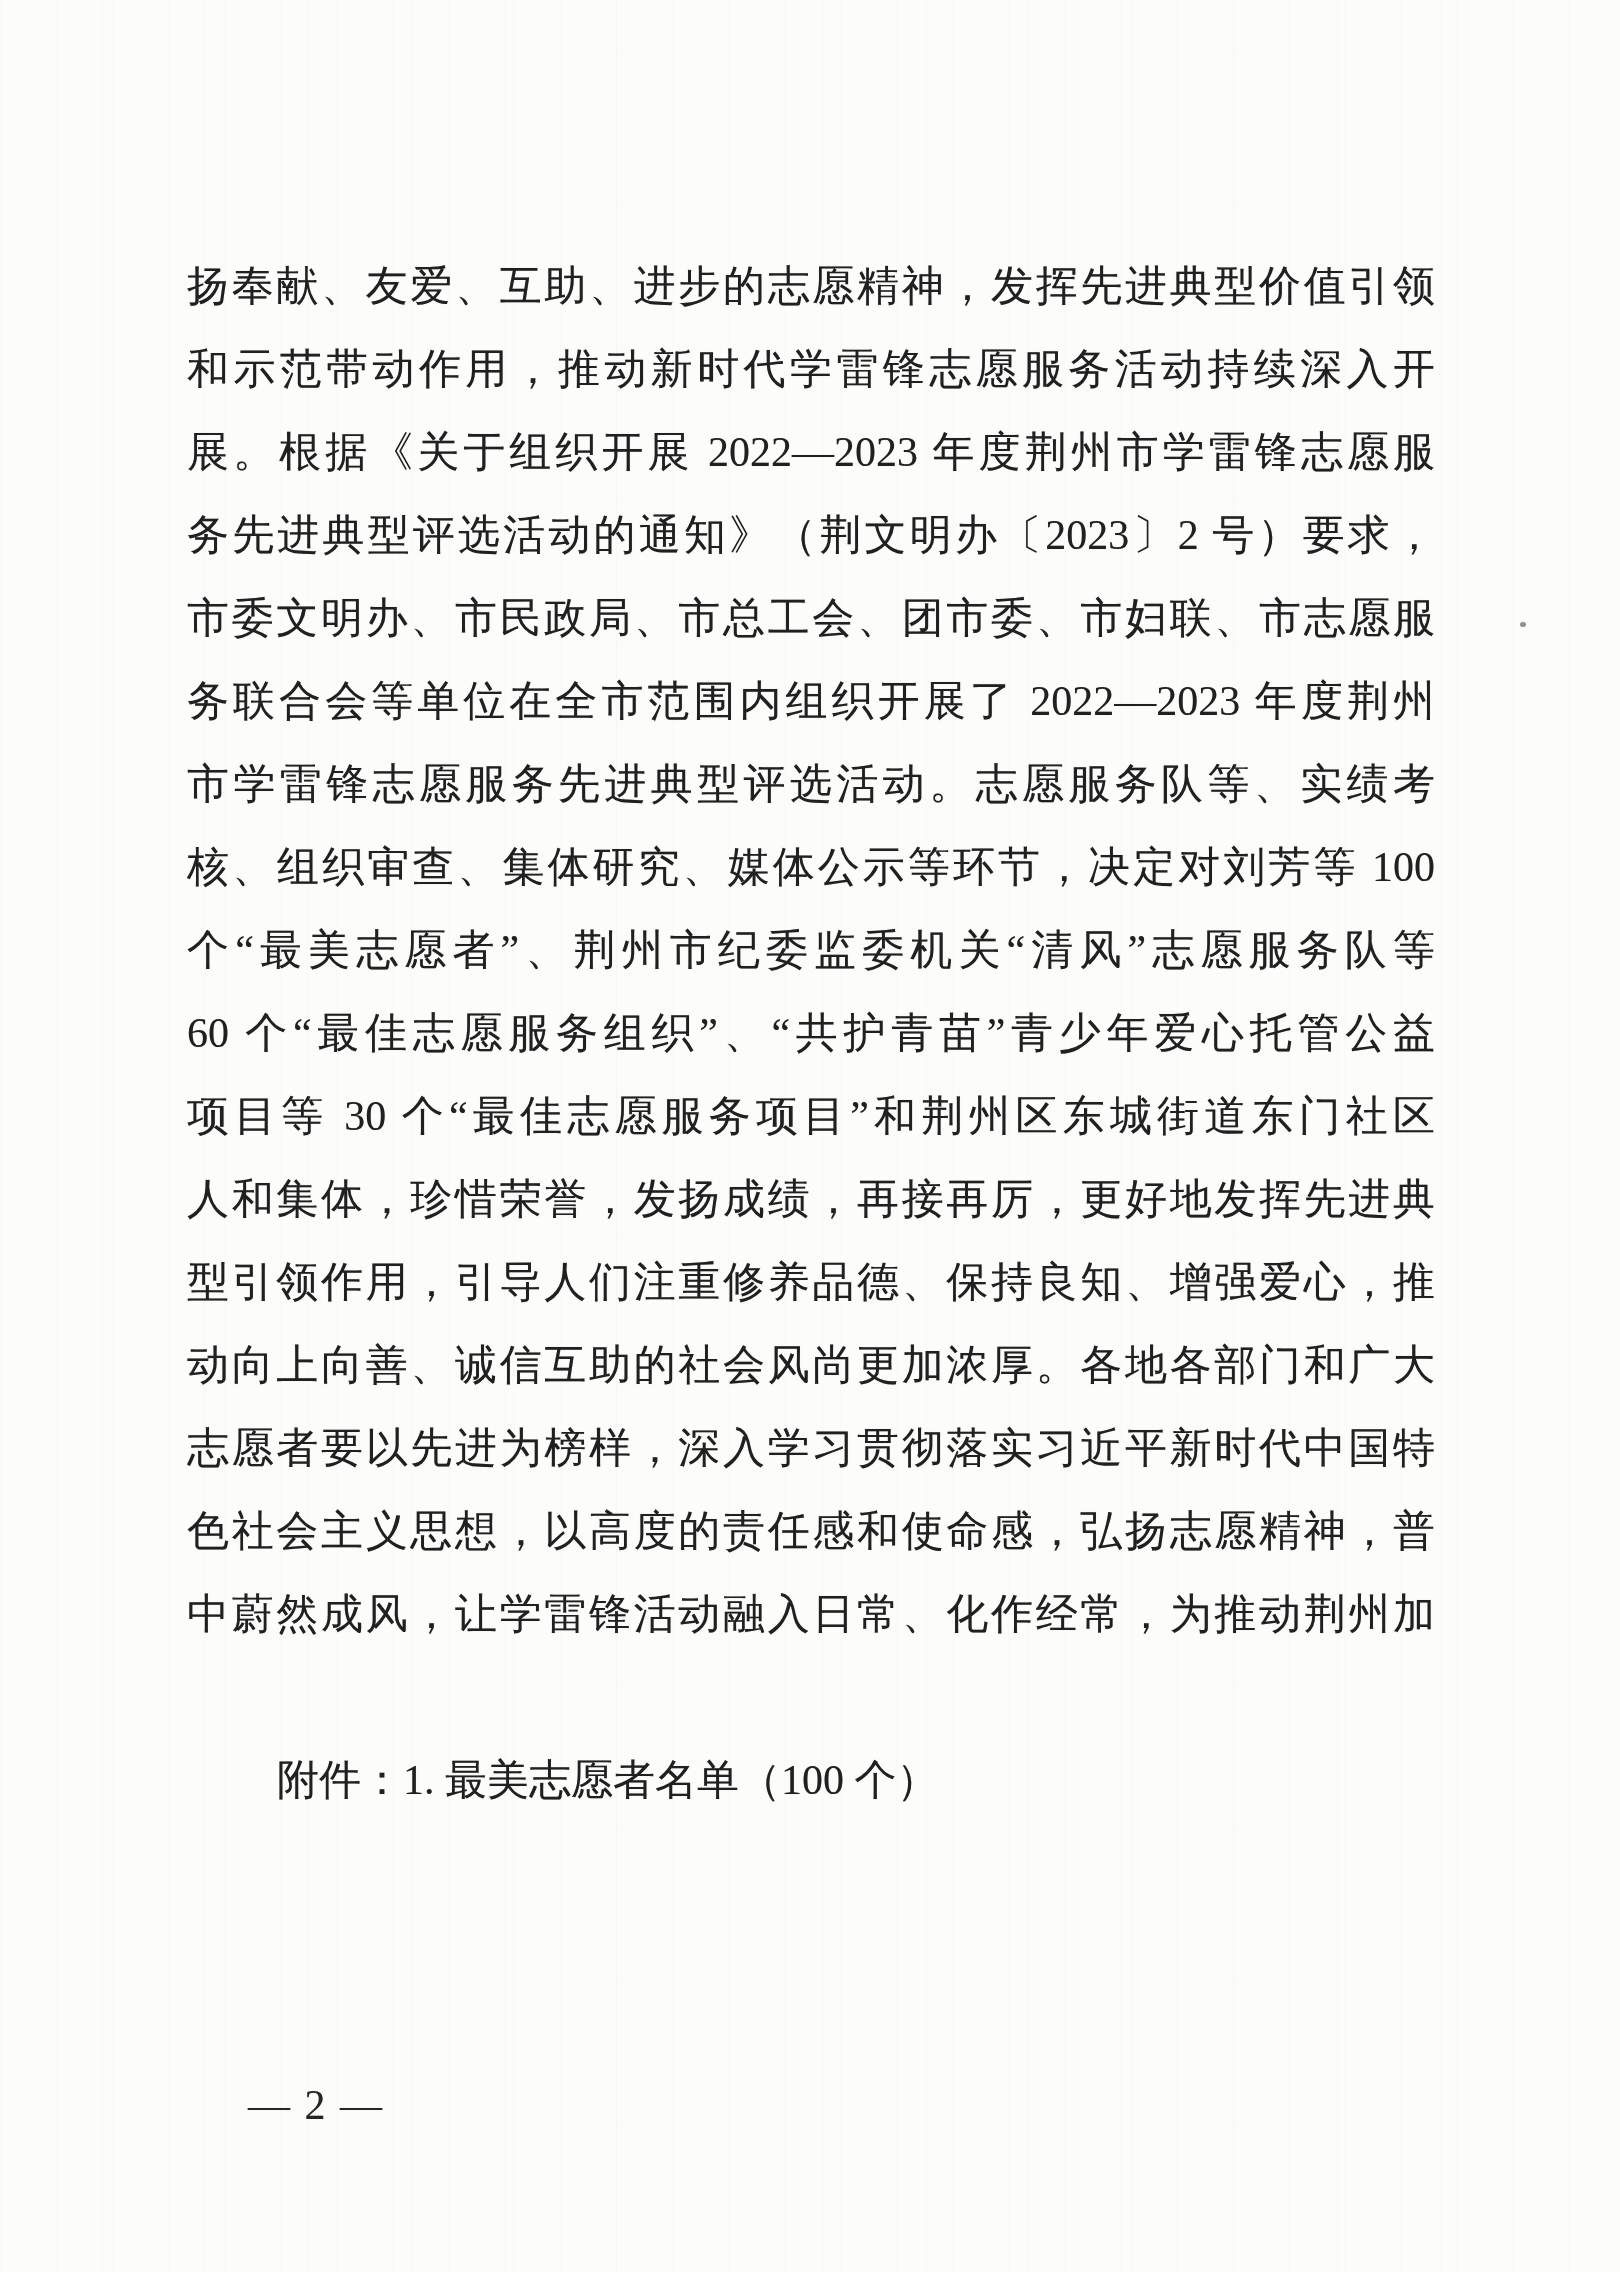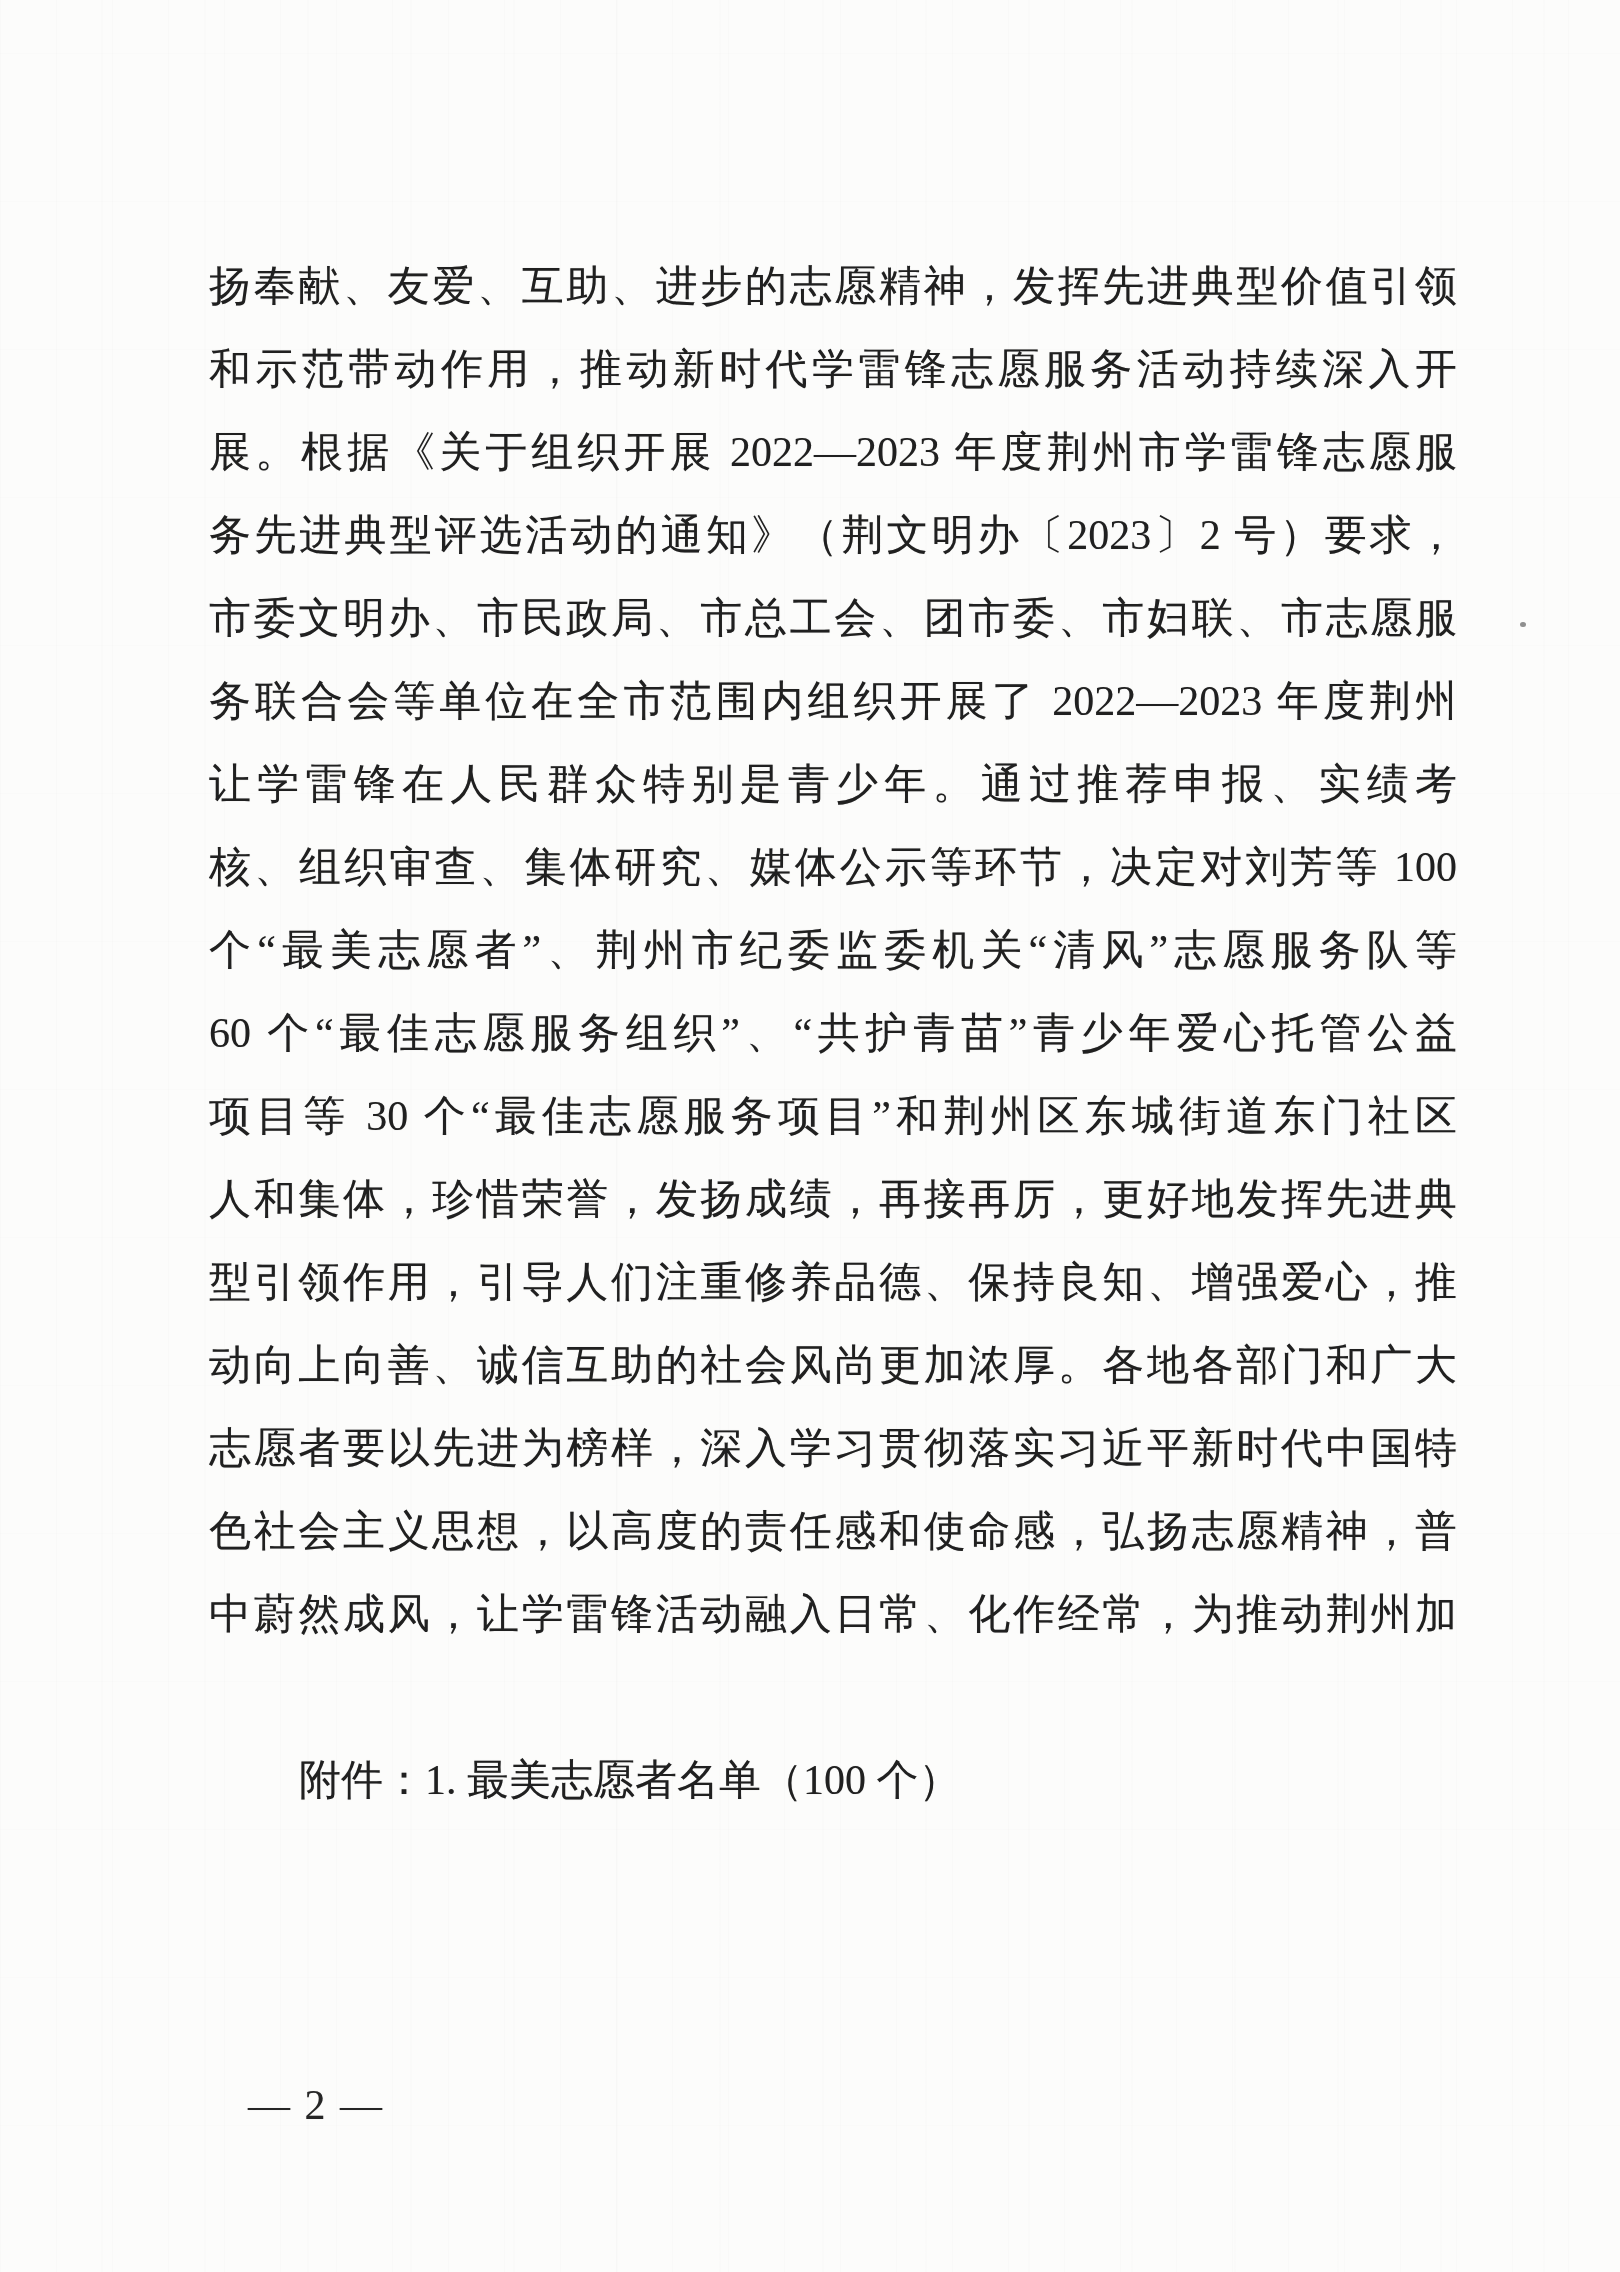--- a/index.html
+++ b/index.html
@@ -22,21 +22,21 @@
     position: absolute;
     inset: 0;
     pointer-events: none;
     background-image:
       repeating-linear-gradient(90deg, rgba(0,0,0,0.010) 0 1.4px, transparent 1.4px 56px),
       repeating-linear-gradient(90deg, transparent 0 101px, rgba(0,0,0,0.008) 101px 103px),
       repeating-linear-gradient(0deg, transparent 0 147px, rgba(0,0,0,0.006) 147px 148px);
   }
   .body-text {
     position: absolute;
-    left: 209px;
+    left: 187px;
     top: 245px;
     width: 1248px;
   }
   .line {
     margin: 0;
     height: 83px;
     line-height: 83px;
     font-size: 42px;
     letter-spacing: 0;
     text-align: justify;
@@ -83,21 +83,21 @@
 <div class="page">
   <div class="scan-streaks"></div>
 
   <main class="body-text">
     <p class="line">扬奉献、友爱、互助、进步的志愿精神，发挥先进典型价值引领</p>
     <p class="line">和示范带动作用，推动新时代学雷锋志愿服务活动持续深入开</p>
     <p class="line">展。根据《关于组织开展 2022—2023 年度荆州市学雷锋志愿服</p>
     <p class="line">务先进典型评选活动的通知》（荆文明办〔2023〕2 号）要求，</p>
     <p class="line">市委文明办、市民政局、市总工会、团市委、市妇联、市志愿服</p>
     <p class="line">务联合会等单位在全市范围内组织开展了 2022—2023 年度荆州</p>
-    <p class="line">让学雷锋在人民群众特别是青少年。通过推荐申报、实绩考</p>
+    <p class="line">市学雷锋志愿服务先进典型评选活动。志愿服务队等、实绩考</p>
     <p class="line">核、组织审查、集体研究、媒体公示等环节，决定对刘芳等 100</p>
     <p class="line">个“最美志愿者”、荆州市纪委监委机关“清风”志愿服务队等</p>
     <p class="line">60 个“最佳志愿服务组织”、“共护青苗”青少年爱心托管公益</p>
     <p class="line">项目等 30 个“最佳志愿服务项目”和荆州区东城街道东门社区</p>
     <p class="line">人和集体，珍惜荣誉，发扬成绩，再接再厉，更好地发挥先进典</p>
     <p class="line">型引领作用，引导人们注重修养品德、保持良知、增强爱心，推</p>
     <p class="line">动向上向善、诚信互助的社会风尚更加浓厚。各地各部门和广大</p>
     <p class="line">志愿者要以先进为榜样，深入学习贯彻落实习近平新时代中国特</p>
     <p class="line">色社会主义思想，以高度的责任感和使命感，弘扬志愿精神，普</p>
     <p class="line">中蔚然成风，让学雷锋活动融入日常、化作经常，为推动荆州加</p>

